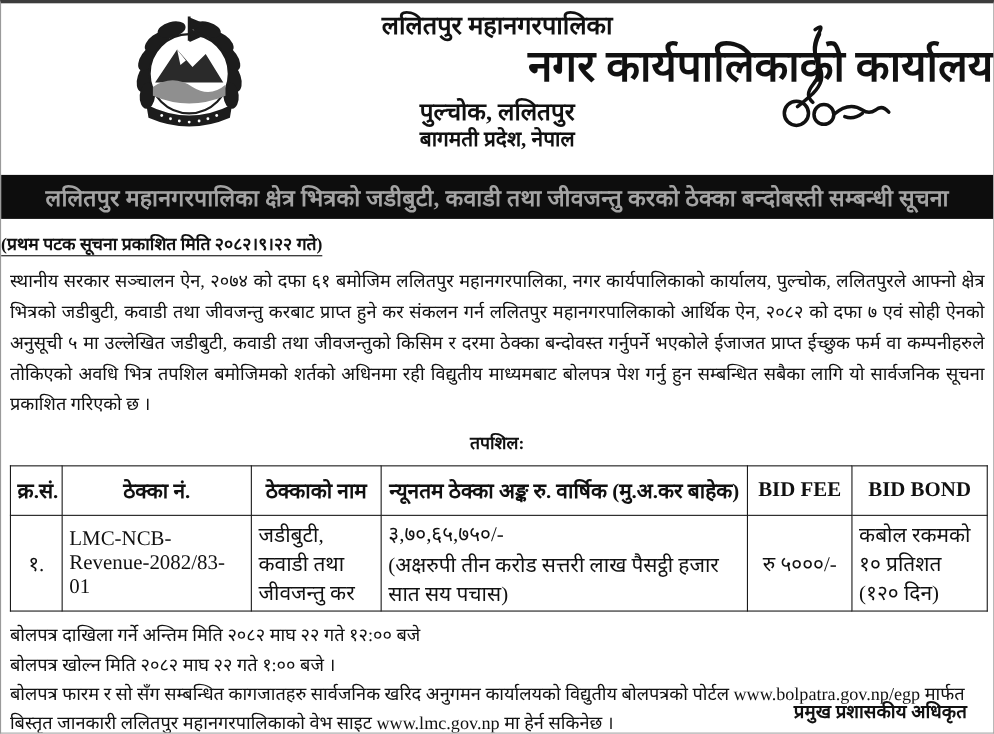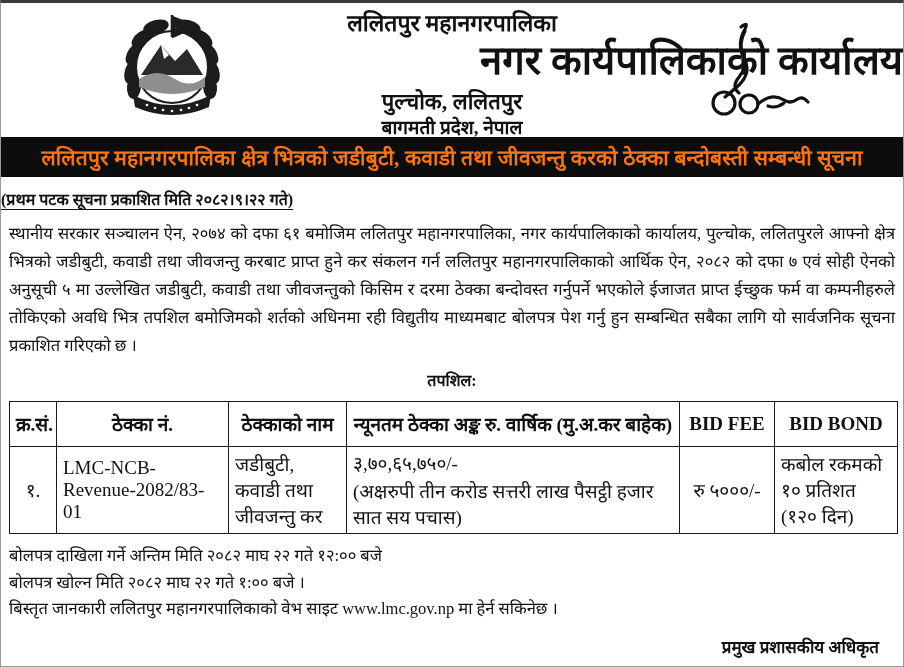--- a/index.html
+++ b/index.html
@@ -8,31 +8,31 @@
     width:904px;height:667px;
     background:#ffffff;
     box-sizing:border-box;
     border:1px solid #9a9a9a;
     border-top:3px solid #3c3c3c;
     font-family:"Liberation Serif","DejaVu Serif",serif;
     color:#111;
     overflow:hidden;
   }
   
-  .header{position:relative;height:134px;}
+  .header{position:relative;height:156px;}
   .emblem{position:absolute;left:116px;top:6px;width:110px;height:120px;}
   .sig-mark{position:absolute;left:690px;top:8px;width:130px;height:118px;}
   .header-text{position:absolute;left:0;right:0;top:8px;text-align:center;font-weight:bold;line-height:1.12;}
   .h-org{font-size:23px;}
   .h-office{font-size:40px;margin-top:2px;text-align:right;}
   .h-addr1{font-size:22px;margin-top:6px;}
   .h-addr2{font-size:19px;margin-top:3px;}
   
   .banner{
-    background:#0d0d0d;color:#f97316;
+    background:#0d0d0d;color:#a3a3a3;
     height:40px;display:flex;align-items:center;justify-content:center;
     font-weight:bold;font-size:21px;letter-spacing:.2px;
   }
   
   .pubdate{margin-top:11px;font-size:16px;font-weight:bold;}
   .pubdate span{border-bottom:1.5px solid #111;padding-bottom:1px;}
   
   .body-par{
     margin:10px 8px 0 8px;
     font-size:16.5px;line-height:28px;text-align:justify;
@@ -164,18 +164,19 @@
         </td>
         <td class="c-fee">रु ५०००/-</td>
         <td class="c-bond">कबोल रकमको १० प्रतिशत (१२० दिन)</td>
       </tr>
     </tbody>
   </table>
 
   <div class="footer">
     <div>बोलपत्र दाखिला गर्ने अन्तिम मिति २०८२ माघ २२ गते १२:०० बजे</div>
     <div>बोलपत्र खोल्न मिति २०८२ माघ २२ गते १:०० बजे ।</div>
+    <div>बोलपत्र फारम र सो सँग सम्बन्धित कागजातहरु सार्वजनिक खरिद अनुगमन कार्यालयको विद्युतीय बोलपत्रको पोर्टल www.bolpatra.gov.np/egp मार्फत</div>
     <div>बिस्तृत जानकारी ललितपुर महानगरपालिकाको वेभ साइट www.lmc.gov.np मा हेर्न सकिनेछ ।</div>
   </div>
 
   <div class="signatory">प्रमुख प्रशासकीय अधिकृत</div>
 
 </div>
 
 </body></html>

